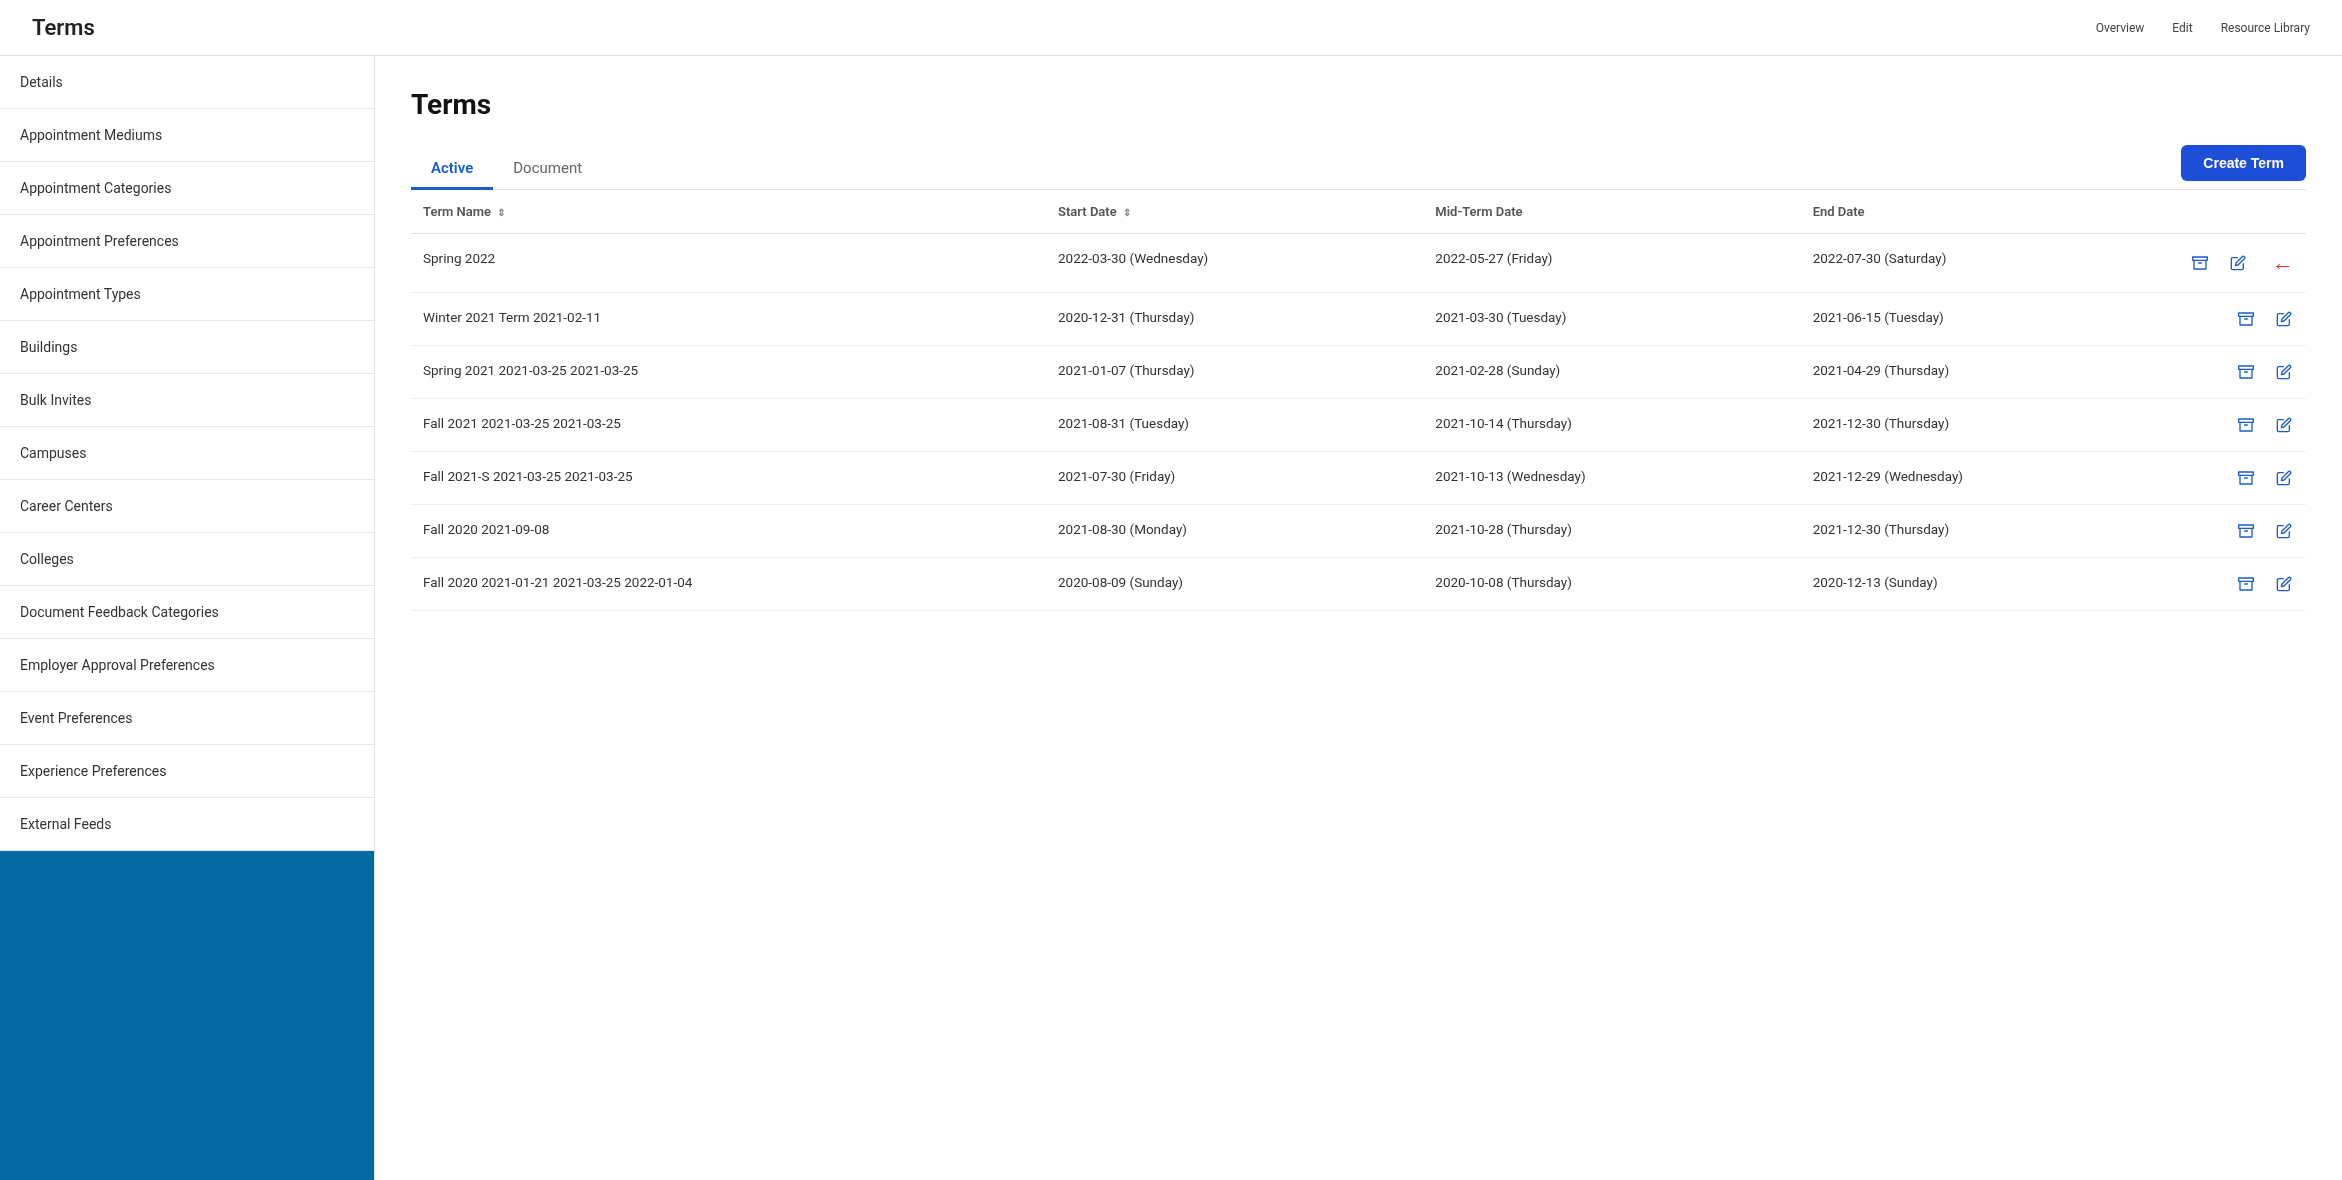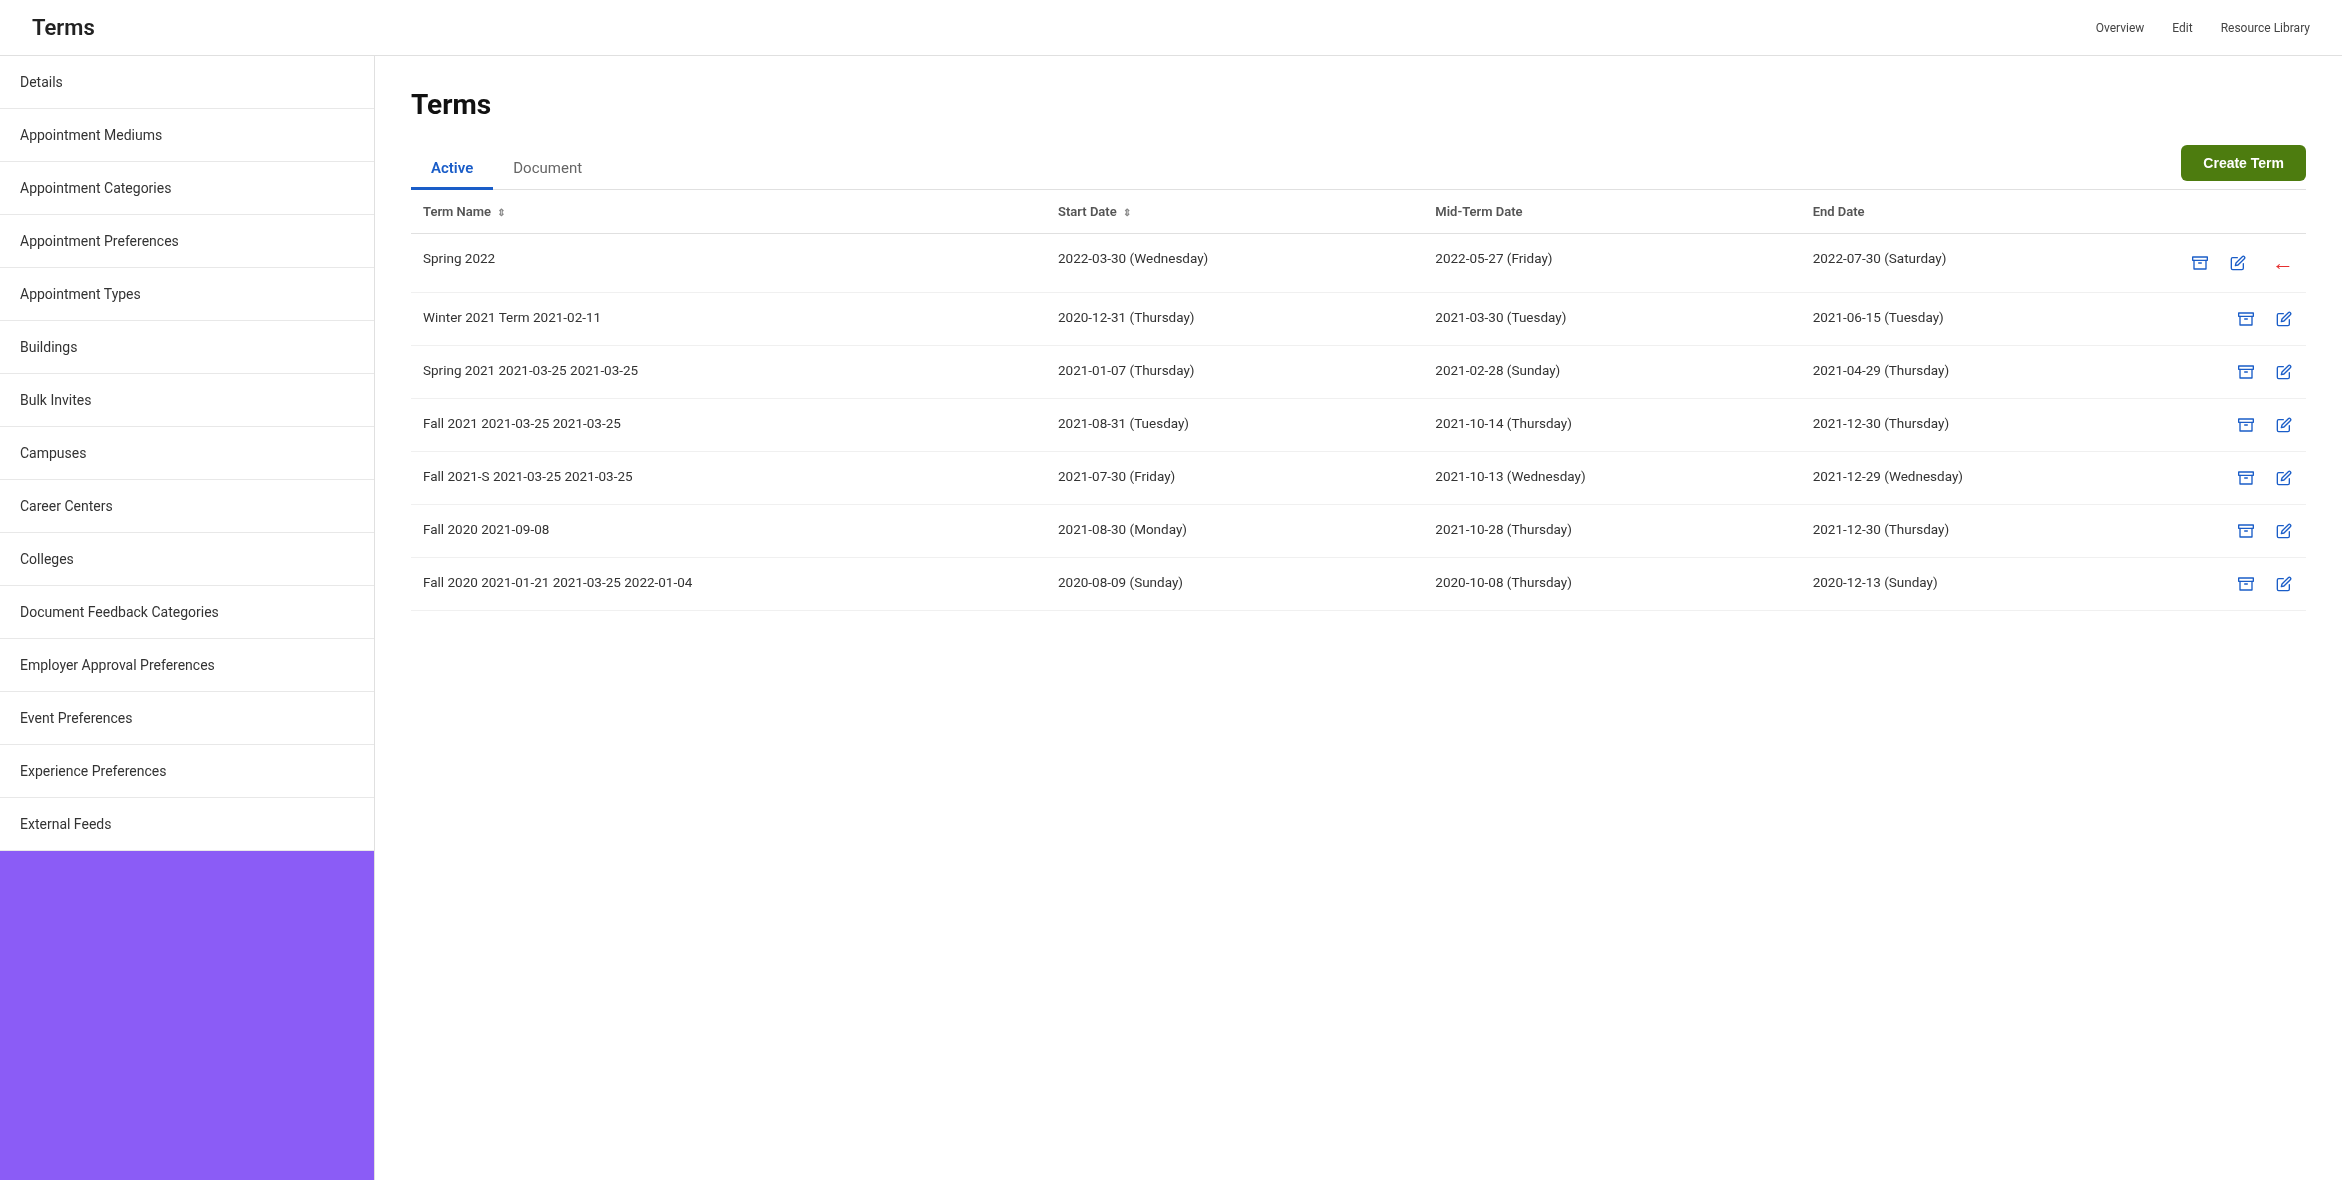--- a/index.html
+++ b/index.html
@@ -34,21 +34,21 @@
     
     .layout {
       display: flex;
       min-height: calc(100vh - 56px);
     }
 
     
     .sidebar {
       width: 375px;
       min-width: 375px;
-      background: #8b5cf6;
+      background: #0369a1;
       border-right: 1px solid #e0e0e0;
     }
     .sidebar-item {
       padding: 18px 20px;
       border-bottom: 1px solid #e8e8e8;
       cursor: pointer;
       font-size: 14px;
       color: #333;
       background: #fff;
     }
@@ -87,21 +87,21 @@
       color: #666;
       border-bottom: 3px solid transparent;
       margin-bottom: -1px;
     }
     .tab.active {
       color: #1a5dc8;
       border-bottom: 3px solid #1a5dc8;
       font-weight: 600;
     }
     .create-term-btn {
-      background: #4d7c0f;
+      background: #1d4ed8;
       color: #fff;
       border: none;
       border-radius: 6px;
       padding: 10px 22px;
       font-size: 14px;
       font-weight: 600;
       cursor: pointer;
       margin-bottom: 8px;
     }
 

